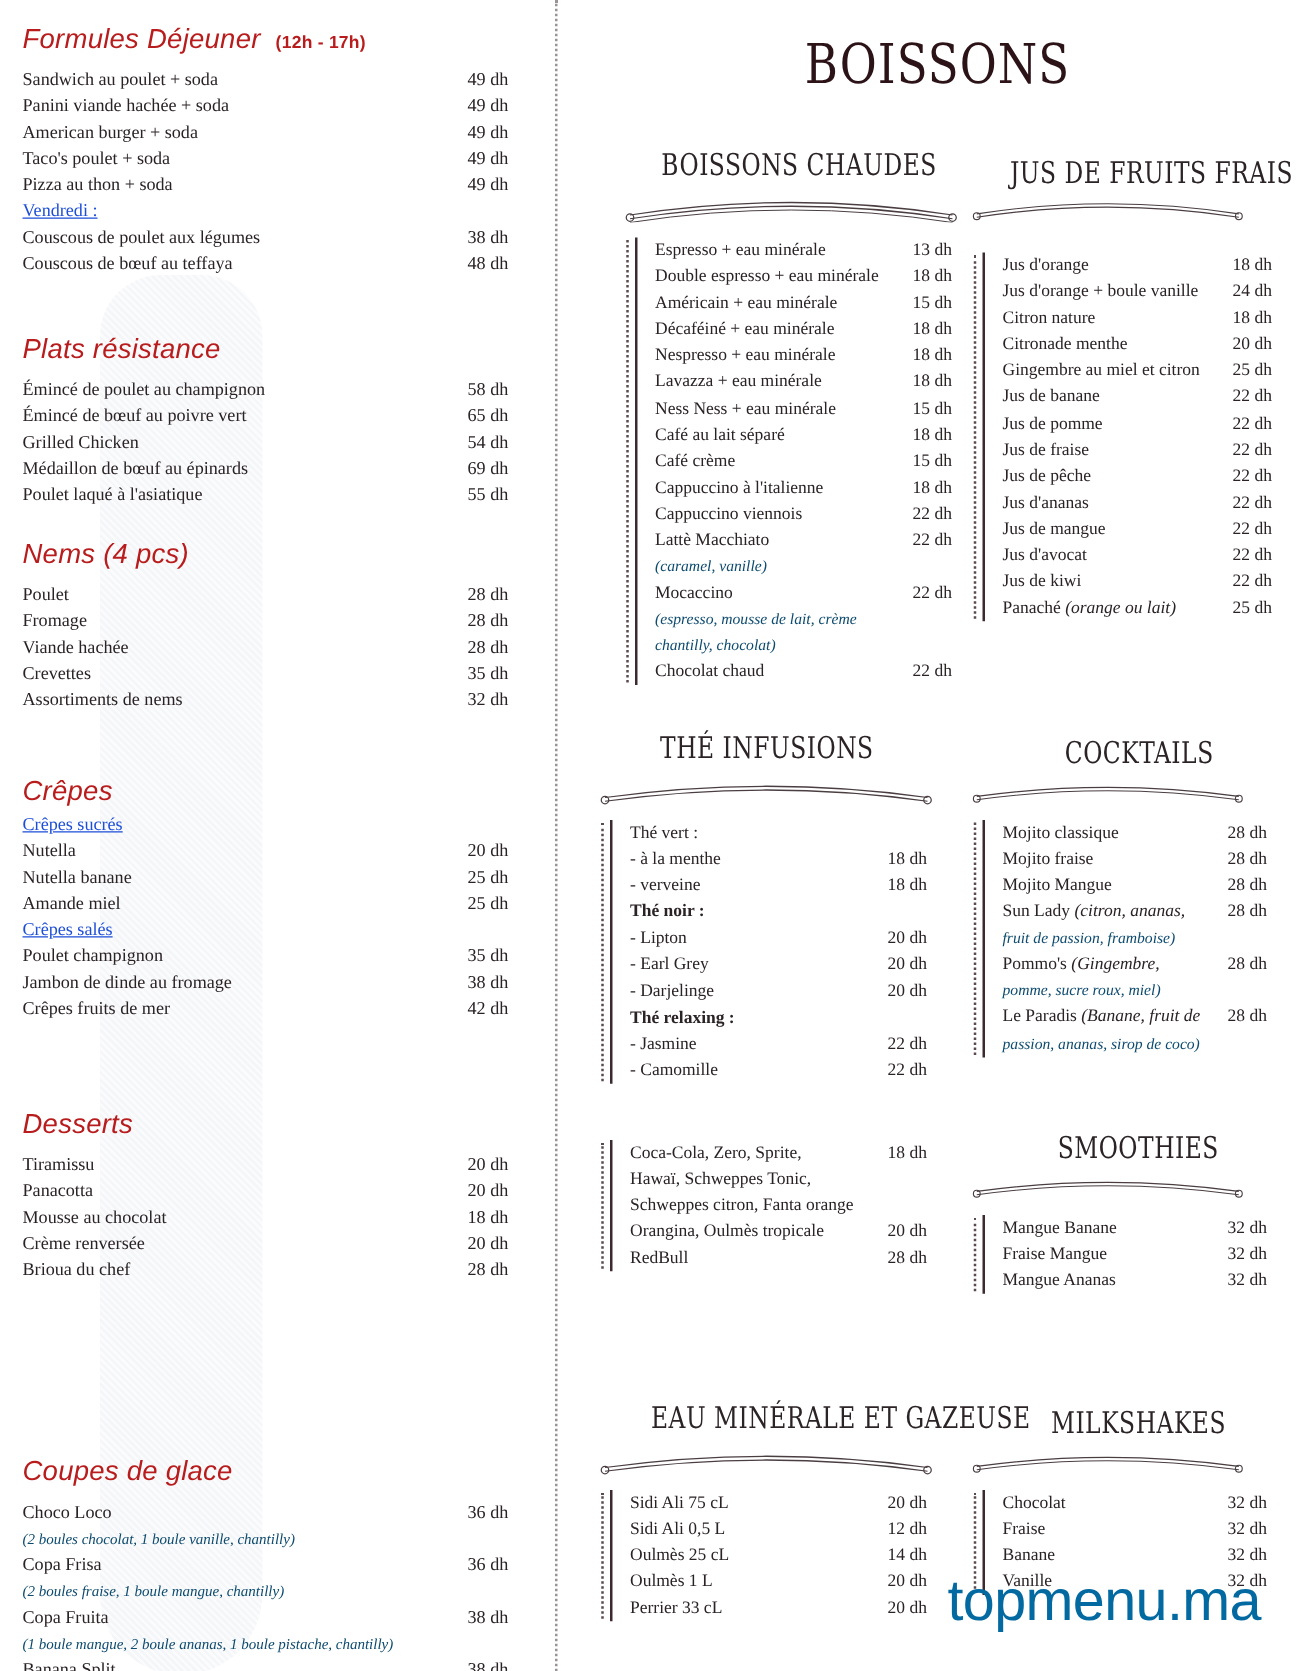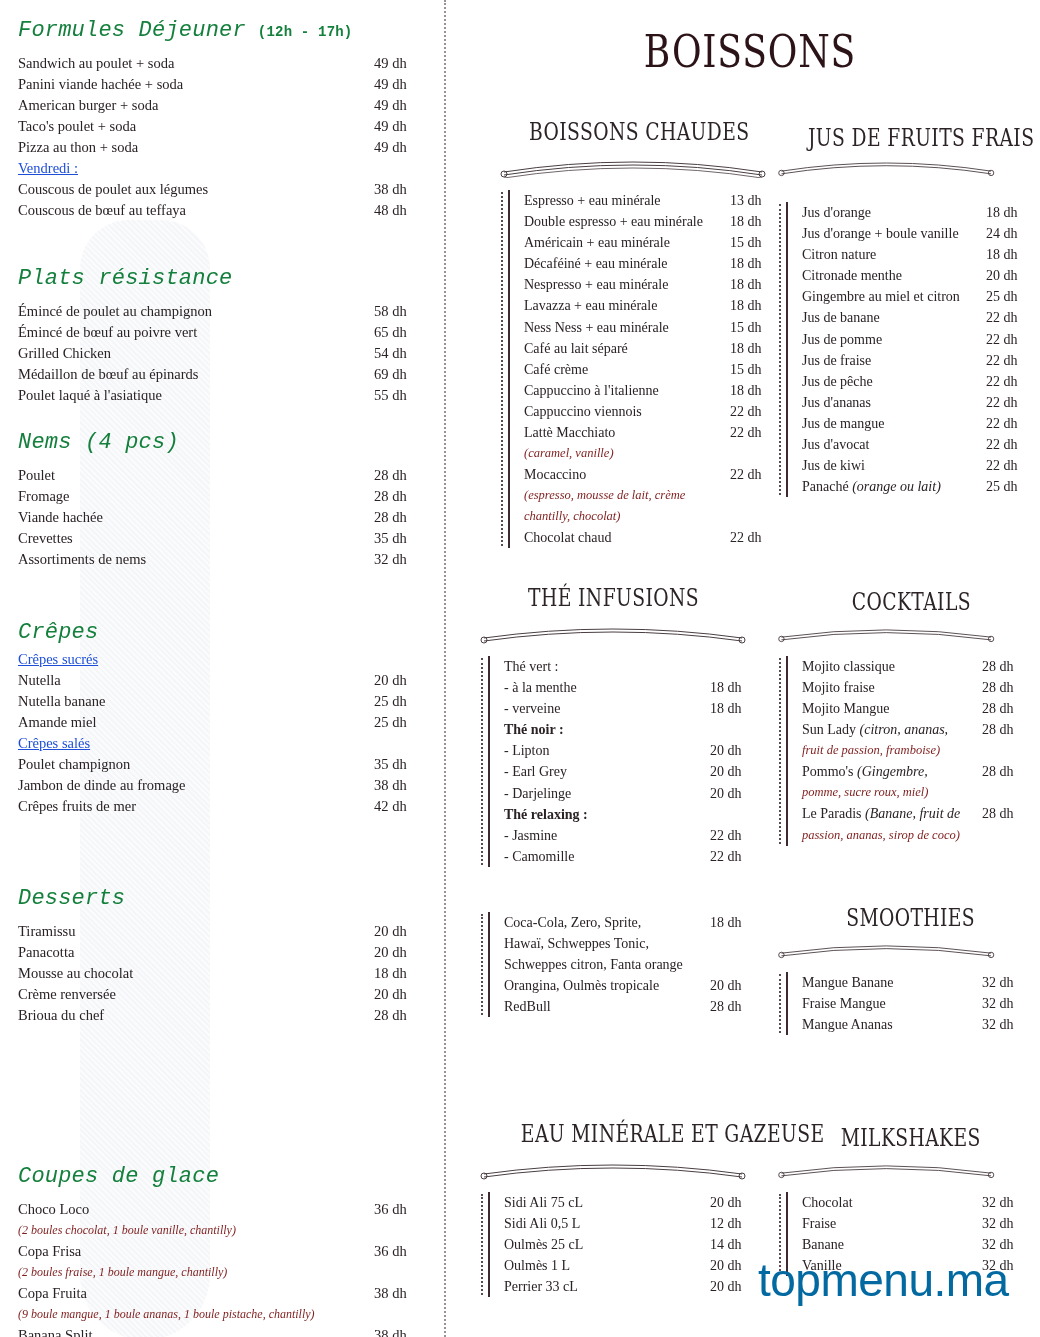--- a/index.html
+++ b/index.html
@@ -12,29 +12,29 @@
       background: repeating-linear-gradient(45deg, #eef0f4 0 2px, #f8f9fb 2px 4px);
       opacity: 0.6; border-radius: 60px 60px 80px 80px;
     }
     .divider-dotted {
       position: absolute; left: 444px; top: 0; width: 0; height: 1337px;
       border-left: 2px dotted #9a9294;
     }
 
     .lsec { position: absolute; left: 18px; width: 400px; }
     .lsec h2 {
-      font-family: Liberation Mono, monospace; font-style: italic; font-weight: normal;
-      font-size: 22px; color: #15803d; margin-bottom: 10px; letter-spacing: 0.2px;
+      font-family: Liberation Sans, sans-serif; font-style: italic; font-weight: normal;
+      font-size: 22px; color: #b91c1c; margin-bottom: 10px; letter-spacing: 0.2px;
     }
     .lsec h2 .hours { font-style: normal; font-weight: bold; font-size: 14px; margin-left: 12px; }
     .row { display: flex; justify-content: space-between; font-family: "Liberation Serif", serif; font-size: 14.5px; line-height: 21px; color: #2a2224; }
     .row .price { width: 40px; text-align: left; white-space: nowrap; }
     .lsec .row .price { margin-right: 4px; }
     .sub { font-family: "Liberation Serif", serif; font-size: 14.5px; line-height: 21px; text-decoration: underline; color: #1d4ed8; }
-    .note { font-family: "Liberation Serif", serif; font-style: italic; font-size: 12px; line-height: 21px; color: #7f1d1d; }
+    .note { font-family: "Liberation Serif", serif; font-style: italic; font-size: 12px; line-height: 21px; color: #0c4a6e; }
 
     .main-title {
       position: absolute; left: 600px; top: 26px; width: 300px; text-align: center;
       font-family: "DejaVu Serif", serif; font-size: 44px; color: #2b1318; letter-spacing: 1px;
       transform: scaleX(0.82); transform-origin: center;
     }
 
     .rsec { position: absolute; width: 270px; }
     .banner { position: relative; height: 60px; text-align: center; }
     .banner .btitle {
@@ -211,21 +211,21 @@
     <div class="note">(2 boules chocolat, 1 boule vanille, chantilly)</div>
     <div class="row">
         <span>Copa Frisa</span>
         <span class="price">36 dh</span>
       </div>
     <div class="note">(2 boules fraise, 1 boule mangue, chantilly)</div>
     <div class="row">
         <span>Copa Fruita</span>
         <span class="price">38 dh</span>
       </div>
-    <div class="note">(9 boule mangue, 1 boule ananas, 1 boule pistache, chantilly)</div>
+    <div class="note">(1 boule mangue, 2 boule ananas, 1 boule pistache, chantilly)</div>
     <div class="row">
         <span>Banana Split</span>
         <span class="price">38 dh</span>
       </div>
   </section>
 </div>
 
 <div class="divider-dotted"></div>
 
 <div class="main-title">BOISSONS</div>

